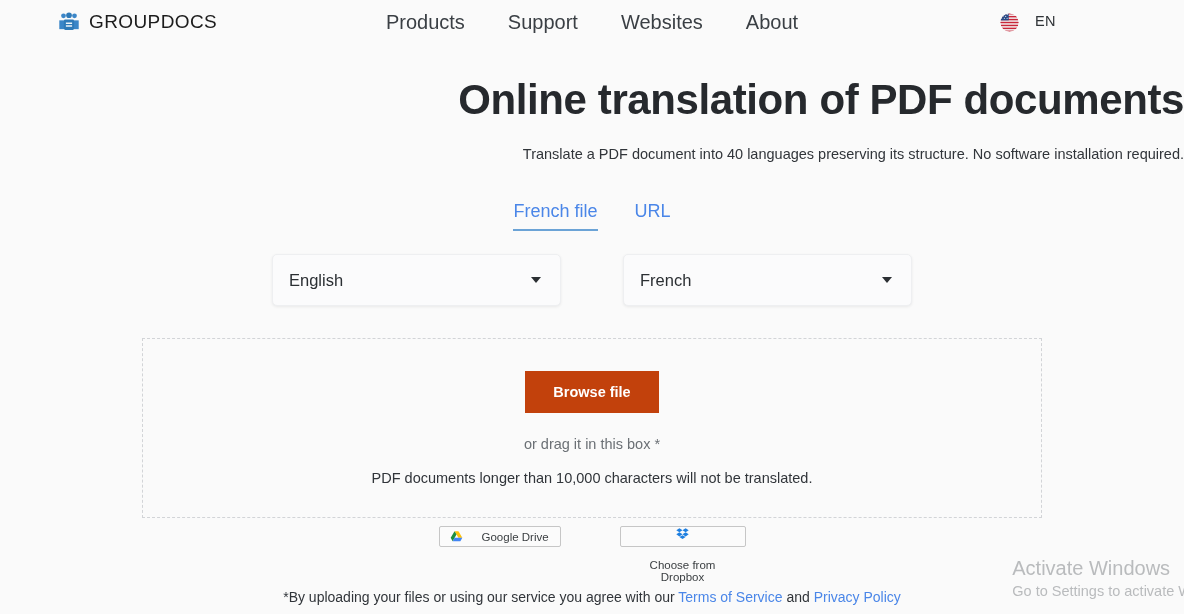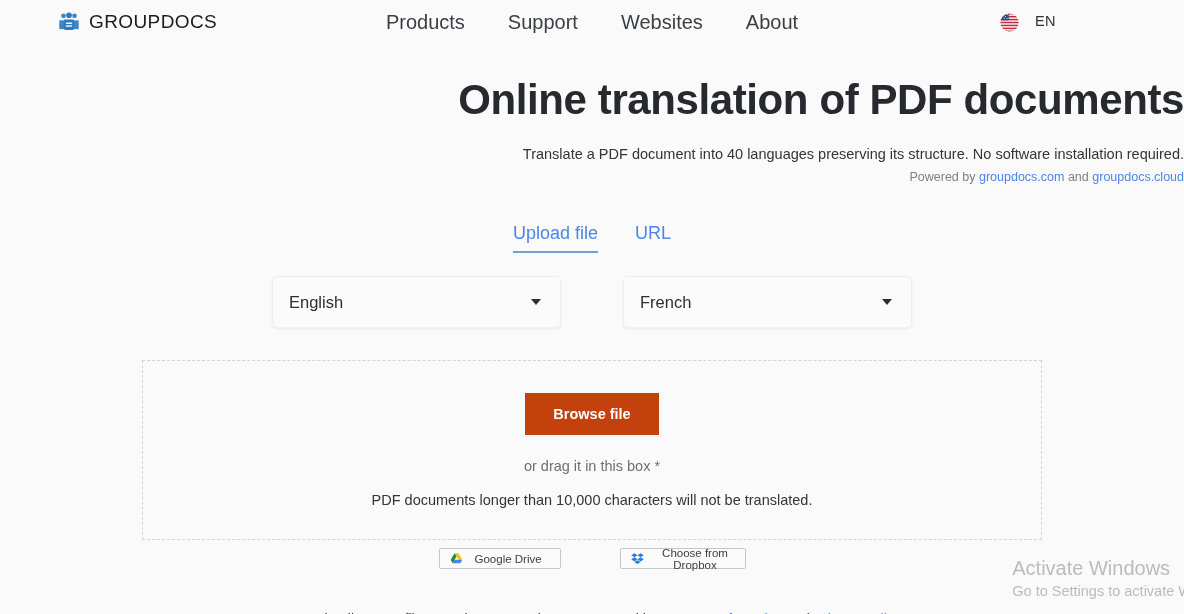--- a/index.html
+++ b/index.html
@@ -167,29 +167,29 @@
     gap: 59px;
     margin-top: 8px;
   }
   .cloud-btn {
     height: 21px;
     background: #fbfbfb;
     border: 1px solid #c6c6c6;
     border-radius: 2px;
     display: flex;
     align-items: center;
-    gap: 12px;
+    gap: 19px;
     padding: 0 10px;
     font-size: 11.5px;
     color: #3c4043;
     font-family: "Liberation Sans", sans-serif;
     cursor: pointer;
   }
   .cloud-btn.gdrive { width: 122px; justify-content: flex-start; }
-  .cloud-btn.dropbox { width: 126px; justify-content: flex-start; }
+  .cloud-btn.dropbox { width: 126px; justify-content: flex-start; flex-direction: column; }
   .cloud-icon { width: 13px; height: 13px; display: block; flex: none; }
 
   
   .legal {
     text-align: center;
     font-size: 14px;
     color: #31353a;
     margin-top: 42px;
   }
   .legal a { color: #4a86e8; text-decoration: none; }
@@ -265,30 +265,24 @@
         </g>
       </svg>
     </span>
     <span class="lang-code">EN</span>
   </div>
 </div>
 
 <div class="hero">
   <h1 class="hero-title">Online translation of PDF documents</h1>
   <p class="hero-sub">Translate a PDF document into 40 languages preserving its structure. No software installation required.</p>
-  <p class="powered">
-    <span>Powered by</span>
-    <a href="#">groupdocs.com</a>
-    <span>and</span>
-    <a href="#">groupdocs.cloud</a>
-  </p>
 </div>
 
 <div class="tabs">
-  <a class="tab active" href="#">Upload file</a>
+  <a class="tab active" href="#">French file</a>
   <a class="tab" href="#">URL</a>
 </div>
 
 <div class="selects">
   <div class="select">
     <span class="select-value">English</span>
     <span class="caret"></span>
   </div>
   <div class="select">
     <span class="select-value">French</span>

